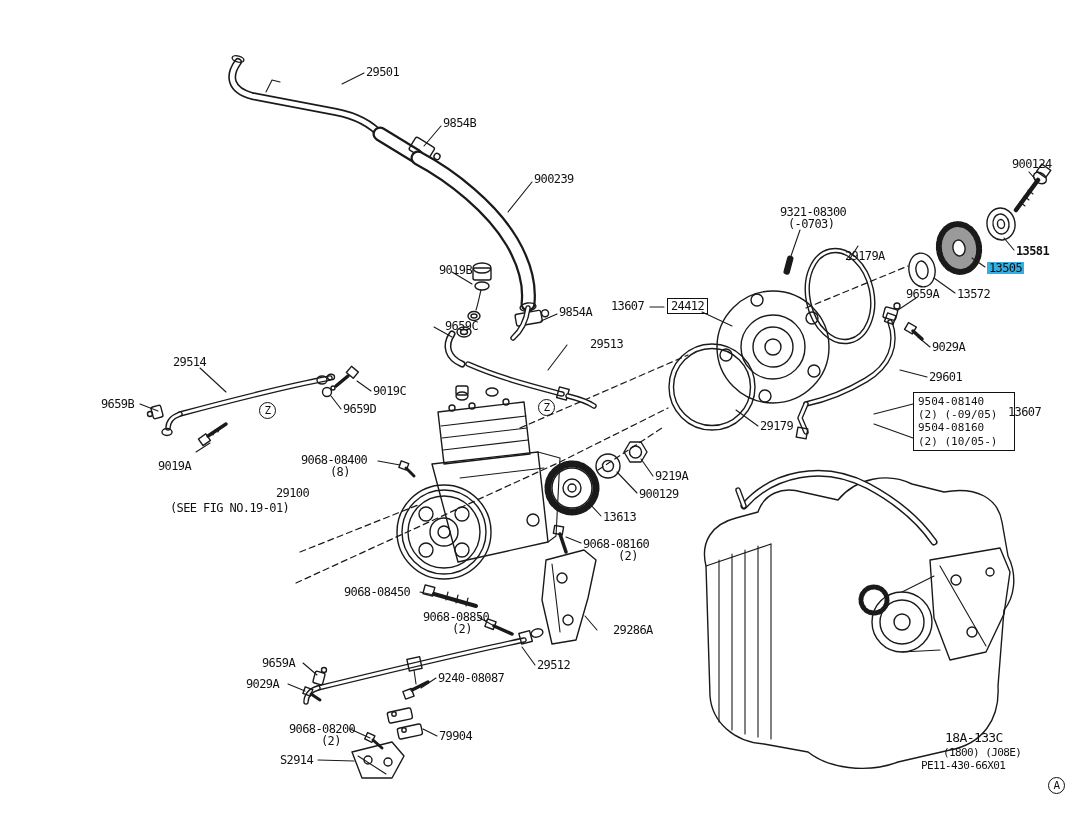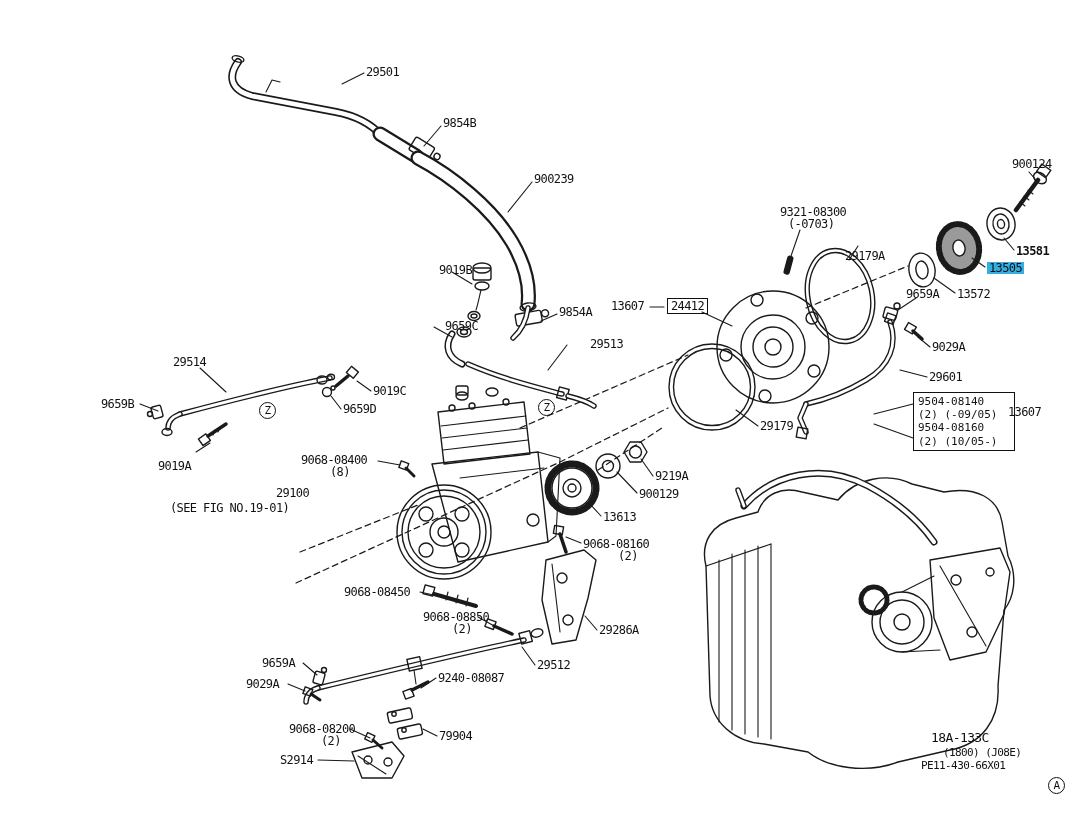--- a/index.html
+++ b/index.html
@@ -401,21 +401,21 @@
       <div class="lbl" style="left: 170px; top: 502px;">(SEE FIG NO.19-01)</div>
       <div class="lbl" style="left: 760px; top: 420px;">29179</div>
       <div class="lbl" style="left: 655px; top: 470px;">9219A</div>
       <div class="lbl" style="left: 639px; top: 488px;">900129</div>
       <div class="lbl" style="left: 603px; top: 511px; text-align: center;">13613</div>
       <div class="lbl" style="left: 583px; top: 538px;">9068-08160</div>
       <div class="lbl" style="left: 618px; top: 550px;">(2)</div>
       <div class="lbl" style="left: 344px; top: 586px;">9068-08450</div>
       <div class="lbl" style="left: 423px; top: 611px;">9068-08850</div>
       <div class="lbl" style="left: 452px; top: 623px;">(2)</div>
-      <div class="lbl" style="left: 599px; top: 624px;">29286A</div>
+      <div class="lbl" style="left: 613px; top: 624px;">29286A</div>
       <div class="lbl" style="left: 537px; top: 659px;">29512</div>
       <div class="lbl" style="left: 262px; top: 657px;">9659A</div>
       <div class="lbl" style="left: 246px; top: 678px;">9029A</div>
       <div class="lbl" style="left: 438px; top: 672px;">9240-08087</div>
       <div class="lbl" style="left: 289px; top: 723px;">9068-08200</div>
       <div class="lbl" style="left: 321px; top: 735px;">(2)</div>
       <div class="lbl" style="left: 439px; top: 730px;">79904</div>
       <div class="lbl" style="left: 280px; top: 754px;">S2914</div>
       <div class="lbl circled" style="left: 259px; top: 402px;">Z</div>
       <div class="lbl circled" style="left: 538px; top: 399px;">Z</div>
@@ -424,18 +424,18 @@
 
   <div class="refbox" style="left:913px;top:392px;width:92px;">
     <div>9504-08140</div>
     <div>(2) (-09/05)</div>
     <div>9504-08160</div>
     <div>(2) (10/05-)</div>
   </div>
   <div class="lbl" style="left:1008px;top:406px;">13607</div>
 
   <div class="figref" style="left:921px;top:730px;">
-    <div style="margin-left:10px;">18A-133C</div>
+    <div style="margin-left:24px;">18A-133C</div>
     <div class="sm" style="margin-left:22px;">(1800) (J08E)</div>
     <div class="sm">PE11-430-66X01</div>
   </div>
 
 </div>
 
 </body></html>

